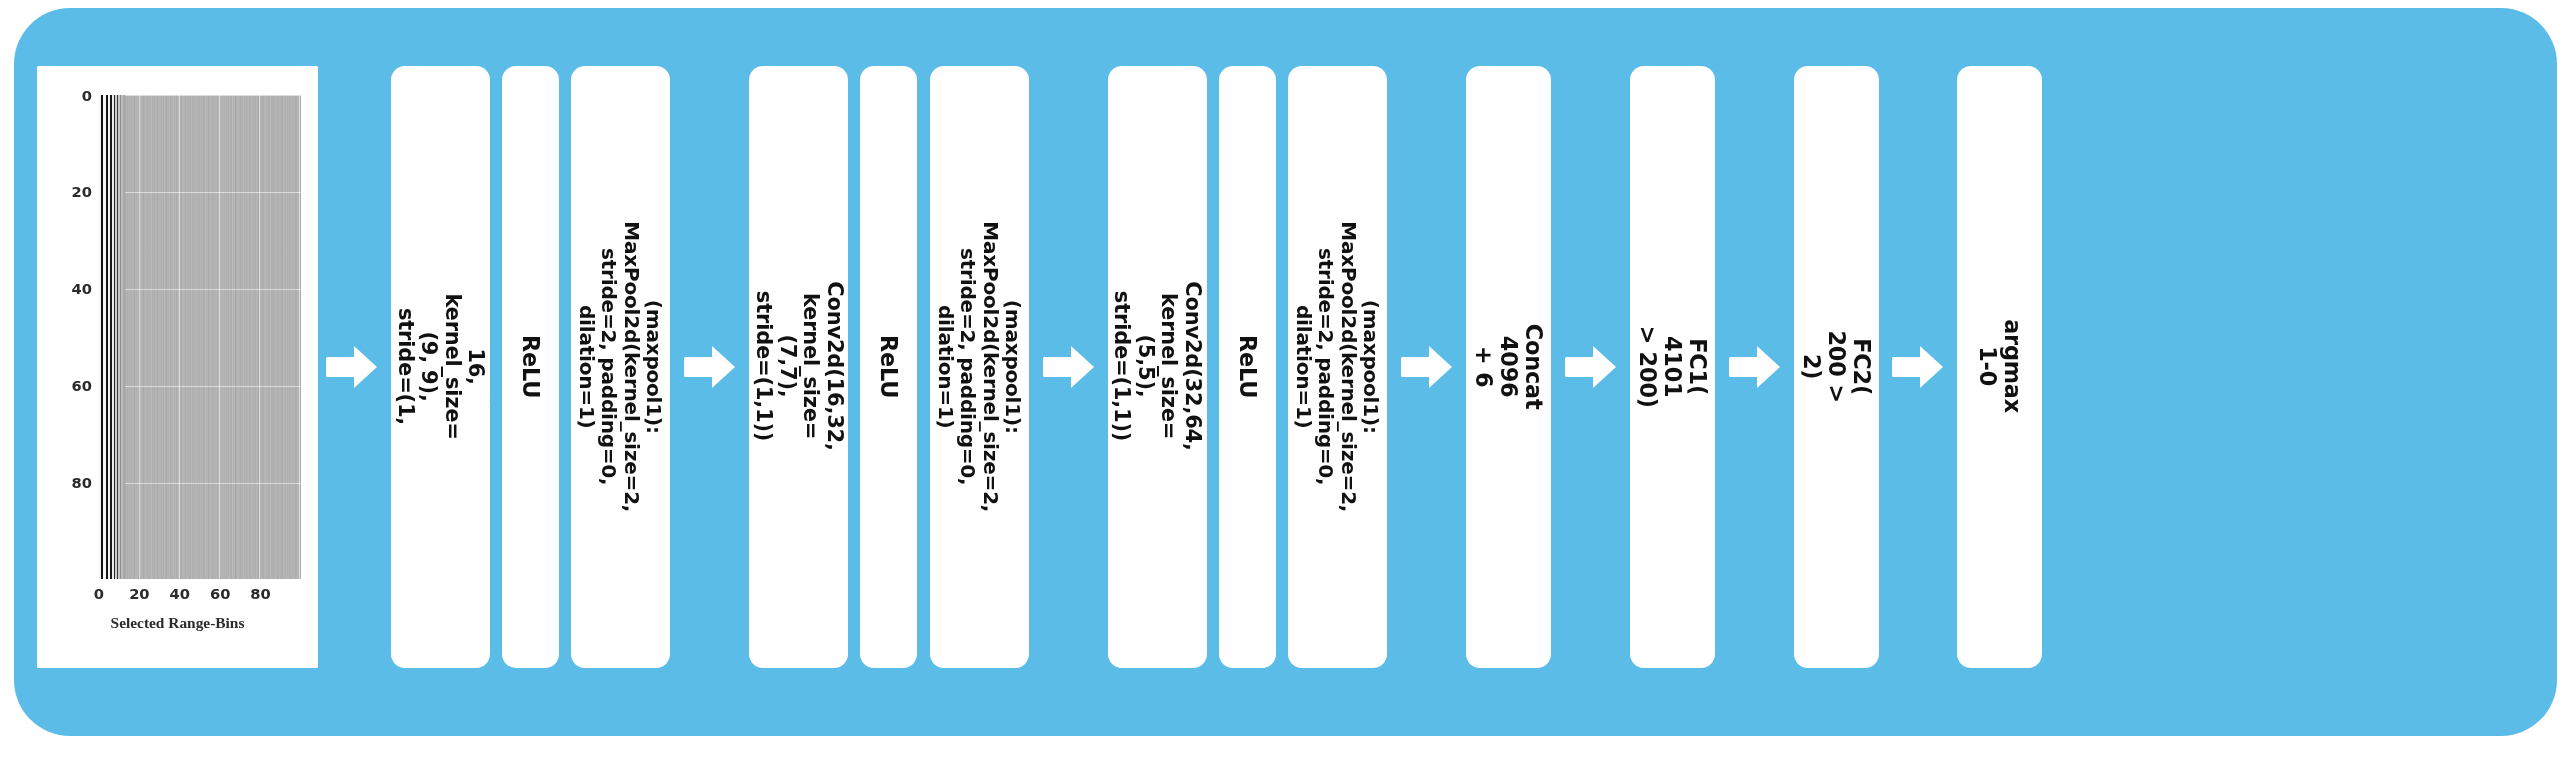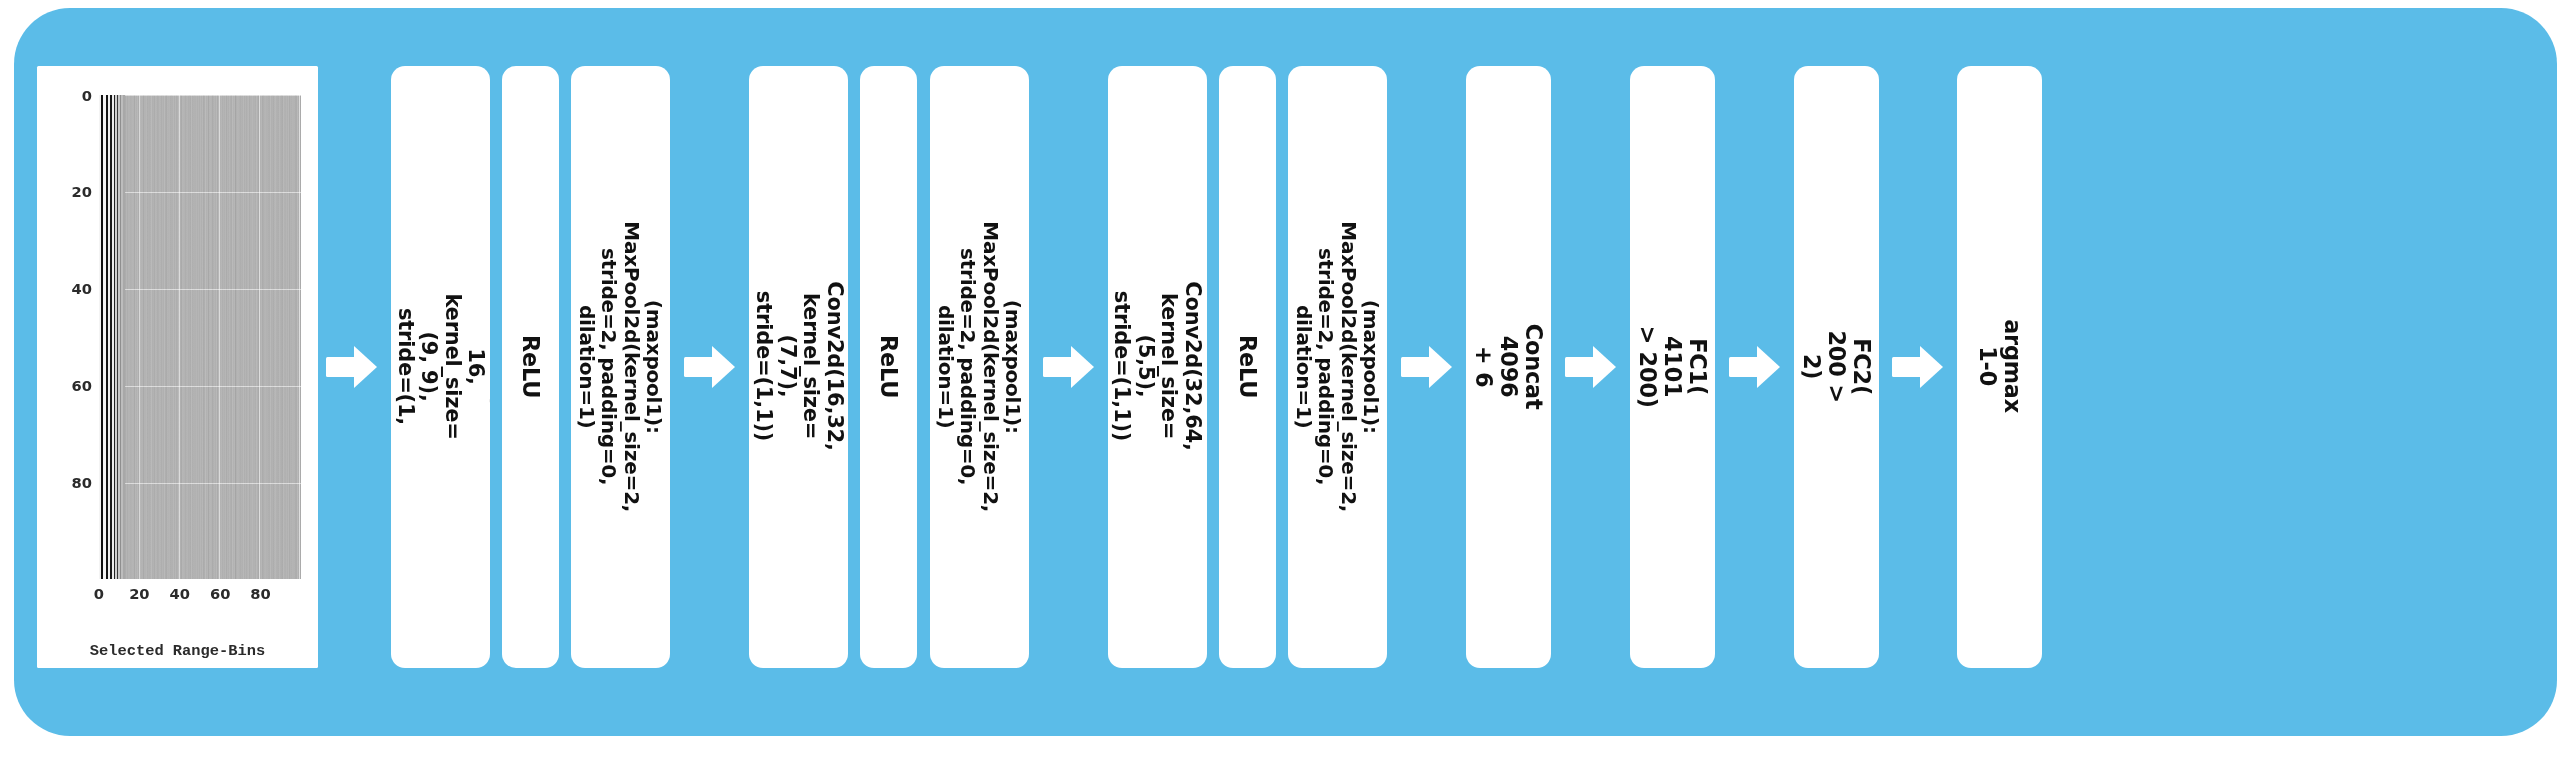--- a/index.html
+++ b/index.html
@@ -62,25 +62,25 @@
     font-size: 15.4px;
     color: #2b2b2b;
     font-family: "DejaVu Sans", sans-serif;
     font-weight: 600;
     letter-spacing: 0.2px;
   }
 
   .x-axis-title {
     position: absolute;
     left: 0; right: 0;
-    bottom: 8px;
+    bottom: 36px;
     text-align: center;
     font-size: 15.4px;
     color: #2b2b2b;
-    font-family: Liberation Mono, monospace;
+    font-family: Liberation Serif, serif;
     font-weight: 600;
   }
 
   .ytick-col {
     position: absolute;
     left: 26px;
     top: 29px;
     width: 32px;
     height: 484px;
   }

